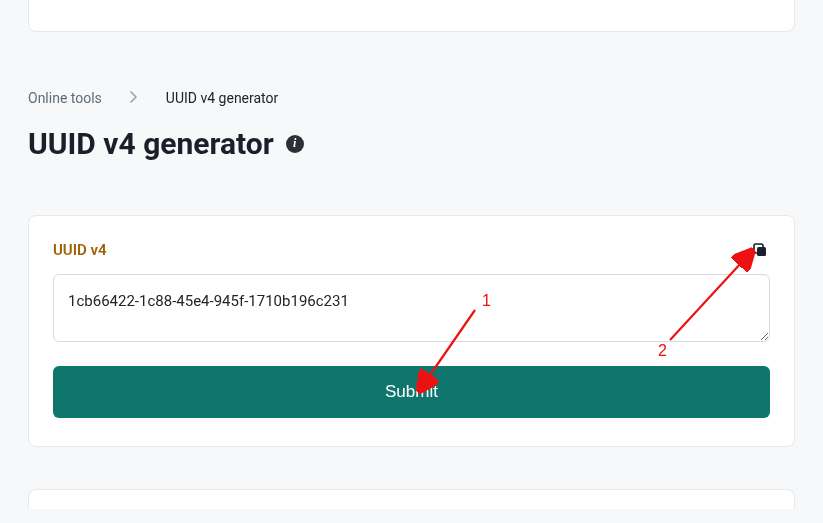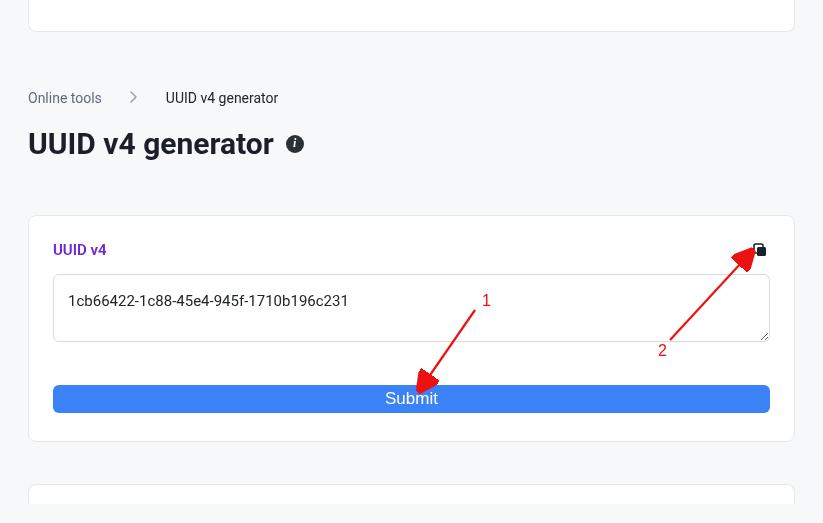--- a/index.html
+++ b/index.html
@@ -64,21 +64,21 @@
     }
     .field-header {
       display: flex;
       align-items: center;
       justify-content: space-between;
       margin-bottom: 14px;
     }
     .field-label {
       font-size: 15px;
       font-weight: 600;
-      color: #6d28d9;
+      color: #a16207;
     }
     .copy-btn {
       background: transparent;
       border: none;
       cursor: pointer;
       padding: 2px;
       color: #1a1f29;
     }
     .copy-btn svg { display: block; }
     .textarea {
@@ -88,26 +88,26 @@
       padding: 16px 14px;
       font-size: 15px;
       color: #212529;
       font-family: inherit;
       resize: both;
       height: 68px;
       line-height: 1.4;
     }
     .submit-btn {
       width: 100%;
-      margin-top: 39px;
-      background: #3b82f6;
+      margin-top: 20px;
+      background: #0f766e;
       color: #fff;
       border: none;
       border-radius: 6px;
-      padding: 4px 0;
+      padding: 16px 0;
       font-size: 17px;
       font-weight: 400;
       cursor: pointer;
     }
     .bottom-card-edge {
       margin: 42px 28px 0 28px;
       background: #fff;
       border: 1px solid #e6e8eb;
       border-bottom: none;
       border-radius: 8px 8px 0 0;

